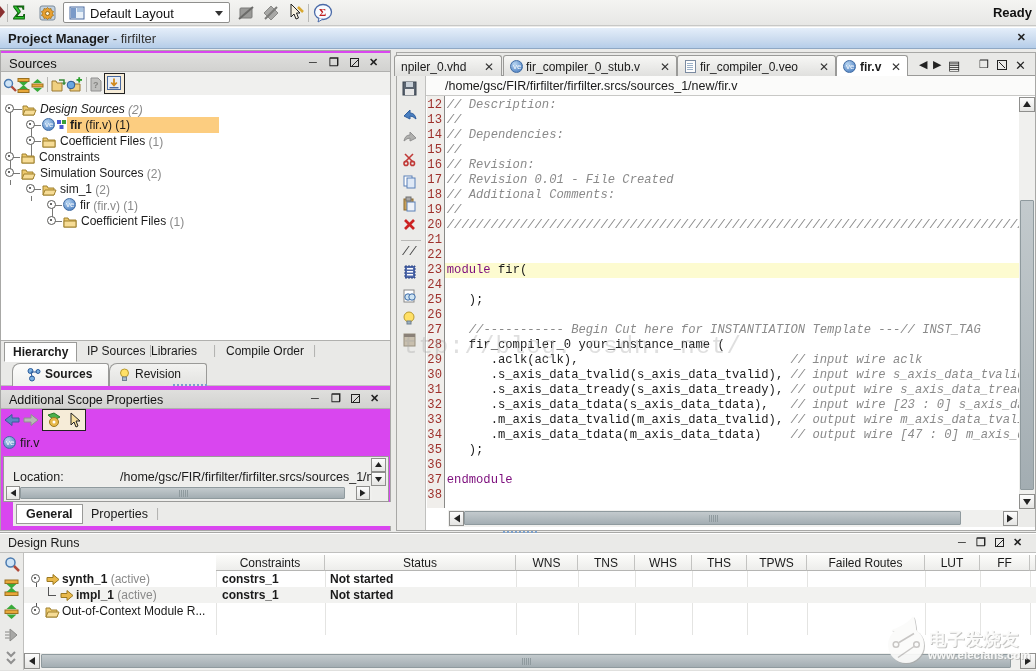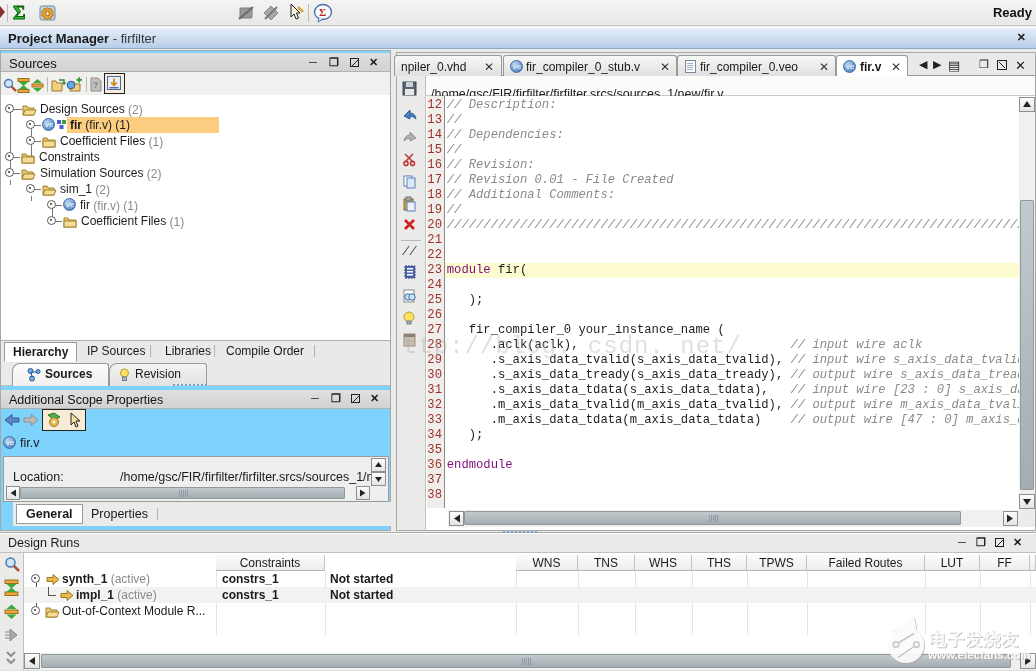--- a/index.html
+++ b/index.html
@@ -21,21 +21,21 @@
 #ready { right:4px; top:5px; font-size:13px; font-weight:bold; color:#111; }
 
 #pmbar { left:0; top:27px; width:1036px; height:22px;
   background:linear-gradient(#e4eefa 0%, #ccdcef 55%, #b5cde9 100%);
   border-top:1px solid #fff; border-bottom:1px solid #8fa8c4; }
 #pmbar .t { position:absolute; left:8px; top:3px; font-size:13px; }
 
 .phdr { background:linear-gradient(#dfdfdd,#d2d2d0); border-bottom:1px solid #b0b0ae; }
 .phdr .t { position:absolute; left:8px; top:3px; font-size:13px; color:#111; }
 
-#leftp { left:0; top:50px; width:391px; height:481px; background:#7dd3fc;
+#leftp { left:0; top:50px; width:391px; height:481px; background:#d946ef;
   border:1px solid #a8a8a6; }
 #srchdr { left:0; top:2px; width:389px; height:19px; }
 #srctools { left:0; top:21px; width:389px; height:25px; background:#f0f0ee;
   border-bottom:1px solid #c8c8c6; }
 #srctree { left:0; top:44px; width:389px; height:245px; background:#fff; }
 .trow { position:absolute; height:16px; white-space:nowrap; }
 .trow span { position:relative; top:1px; }
 #tabs1 { left:0; top:289px; width:389px; height:22px; background:#e9e9e7;
   border-top:1px solid #b0b0ae; }
 #tabs2 { left:0; top:311px; width:389px; height:24px; background:#e9e9e7;
@@ -122,20 +122,29 @@
   <svg class="abs" style="left:12px;top:3px;" width="20" height="20">
       <text x="1" y="16" font-size="19" font-weight="bold" fill="#2cc42c" stroke="#0a5a0a" stroke-width="0.9" font-family="Liberation Serif">Σ</text>
     </svg>
   <svg class="abs" style="left:39px;top:4px;" width="18" height="18">
       <rect x="1" y="2" width="15" height="14" rx="2" fill="#c4d2e0" stroke="#7a8a9a"></rect>
       <g fill="#e8a030" stroke="#9a6a10" stroke-width="0.7">
         <path d="M8.5 3.5 L10 5 L12 4.5 L12.5 6.5 L14.5 7.5 L13.5 9.5 L14.5 11.5 L12.5 12.5 L12 14.5 L10 14 L8.5 15.5 L7 14 L5 14.5 L4.5 12.5 L2.5 11.5 L3.5 9.5 L2.5 7.5 L4.5 6.5 L5 4.5 L7 5 Z"></path>
       </g>
       <circle cx="8.5" cy="9.5" r="2" fill="#f8f0d8" stroke="#9a6a10"></circle>
     </svg>
+  <div id="combo">
+    <svg class="abs" style="left:5px;top:3px;" width="17" height="15">
+        <rect x="1" y="1" width="14" height="12" fill="#e8f0f8" stroke="#4a6aa0"></rect>
+        <rect x="2" y="2" width="5" height="10" fill="#7a9ac8"></rect>
+        <rect x="8" y="2" width="6" height="4" fill="#aac4e0"></rect>
+      </svg>
+    <span class="txt">Default Layout</span>
+    <span class="arr"></span>
+  </div>
   <svg class="abs" style="left:238px;top:4px;" width="20" height="18">
       <rect x="2" y="4" width="12" height="10" rx="1" fill="#9a9a98" stroke="#7a7a78"></rect>
       <line x1="1" y1="15" x2="15" y2="3" stroke="#6a6a68" stroke-width="2"></line>
     </svg>
   <svg class="abs" style="left:262px;top:4px;" width="20" height="18">
       <path d="M9 2 L16 9 L9 16 L2 9 Z" fill="#a8a8a6" stroke="#8a8a88"></path>
       <line x1="3" y1="15" x2="15" y2="3" stroke="#7a7a78" stroke-width="2"></line>
     </svg>
   <svg class="abs" style="left:286px;top:3px;" width="20" height="20">
       <path d="M5 1 L5 14 L8 11 L10 16 L12.5 15 L10.5 10 L14 10 Z" fill="#f6f0e0" stroke="#222"></path>
@@ -209,21 +218,21 @@
     <div class="vline" style="left:30px; top:101px; height:5px;"></div>
     <div class="vline" style="left:51px; top:110px; height:16px;"></div>
 
     <div class="trow" style="left:0; top:6px;">
       <div class="hline" style="left:9px; top:8px; width:12px;"></div>
       <div class="knob" style="left:4px; top:3px;"></div>
       <svg class="abs" style="left:21px;top:2px;" width="15" height="13">
           <path d="M1 3 L5 3 L6 5 L12 5 L12 12 L1 12 Z" fill="#edc96d" stroke="#a0812e"></path>
           <path d="M3 7 L14 7 L12 12 L1 12 Z" fill="#f6dc96" stroke="#a0812e"></path>
         </svg>
-      <span style="position:absolute;left:39px;top:1px;">Design Sources <span class="gray">(2)</span></span>
+      <span style="position:absolute;left:39px;top:1px;font-style:italic;">Design Sources <span class="gray">(2)</span></span>
     </div>
 
     <div class="trow" style="left:0; top:22px;">
       <div style="position:absolute;left:66px;top:0;width:152px;height:16px;background:#fccd80;"></div>
       <div class="hline" style="left:30px; top:8px; width:10px;"></div>
       <div class="knob" style="left:25px; top:3px;"></div>
       <span class="vei" style="position:absolute;left:41px;top:1px;"></span>
       <svg class="abs" style="left:56px;top:3px;" width="10" height="11">
           <rect x="0" y="0" width="4" height="4" fill="#4a5ad0"></rect>
           <rect x="5" y="0" width="4" height="4" fill="#3aa03a"></rect>
@@ -286,21 +295,21 @@
           <path d="M1 3 L5 3 L6 5 L13 5 L13 12 L1 12 Z" fill="#edc96d" stroke="#a0812e"></path>
           <rect x="1" y="6" width="12" height="6" fill="#f6dc96" stroke="#a0812e"></rect>
         </svg>
       <span style="position:absolute;left:80px;top:1px;">Coefficient Files <span class="gray">(1)</span></span>
     </div>
   </div>
   <div class="abs" id="tabs1">
     <div style="position:absolute;left:3px;top:1px;height:20px;padding:2px 8px 0;background:#fff;border:1px solid #9a9a98;border-bottom:1px solid #fff;font-weight:bold;">Hierarchy</div>
     <span style="position:absolute;left:86px;top:3px;">IP Sources</span>
     <span style="position:absolute;left:148px;top:2px;color:#b0b0ae;">|</span>
-    <span style="position:absolute;left:164px;top:3px;">Libraries</span>
+    <span style="position:absolute;left:150px;top:3px;">Libraries</span>
     <span style="position:absolute;left:212px;top:2px;color:#b0b0ae;">|</span>
     <span style="position:absolute;left:225px;top:3px;">Compile Order</span>
     <span style="position:absolute;left:312px;top:2px;color:#b0b0ae;">|</span>
   </div>
   <div class="abs" id="tabs2">
     <div style="position:absolute;left:11px;top:1px;width:97px;height:23px;background:linear-gradient(#fdfdfc,#efefed);border:1px solid #9a9a98;border-bottom:none;border-radius:8px 3px 0 0;"></div>
     <svg class="abs" style="left:26px;top:6px;" width="15" height="14">
         <circle cx="3.5" cy="3" r="2.5" fill="#7ab0e0" stroke="#2a5a9a"></circle>
         <circle cx="11" cy="3.5" r="2" fill="#7ab0e0" stroke="#2a5a9a"></circle>
         <circle cx="5" cy="10.5" r="2.5" fill="#7ab0e0" stroke="#2a5a9a"></circle>
@@ -393,21 +402,21 @@
         <span class="l xc" style="left:54px;">✕</span>
       </div>
     <span class="nav" style="left:522px;">◀</span>
     <span class="nav" style="left:536px;">▶</span>
     <span class="nav" style="left:551px;font-size:13px;">▤</span>
     <span class="nav" style="left:582px;">❒</span>
     <span class="nav fl" style="left:600px;"></span>
     <span class="nav" style="left:618px;font-size:13px;">✕</span>
   </div>
   <div class="abs" id="epath">
-      <span style="position:absolute;left:34px;top:3px;font-size:12.5px;margin-top:8px;">/home/gsc/FIR/firfilter/firfilter.srcs/sources_1/new/fir.v</span>
+      <span style="position:absolute;left:48px;top:3px;font-size:12.5px;">/home/gsc/FIR/firfilter/firfilter.srcs/sources_1/new/fir.v</span>
     </div>
   <div class="abs" id="etoolcol">
     <div class="eic" style="top:5px;"><svg width="16" height="16">
           <rect x="1" y="1" width="13" height="13" fill="#5a6470" stroke="#3a4450"></rect>
           <rect x="4" y="1" width="7" height="5" fill="#c8d0d8"></rect>
           <rect x="3" y="8" width="9" height="6" fill="#e8e8e8"></rect>
         </svg></div>
     <div class="eic" style="top:31px;"><svg width="16" height="16">
           <path d="M2 9 L8 3 L8 6 Q13 6 14 12 Q11 9 8 9 L8 12 Z" fill="#4a7fc0" stroke="#2f5e9e"></path>
         </svg></div>
@@ -498,20 +507,21 @@
 // Revision 0.01 - File Created
 // Additional Comments:
 //
 //////////////////////////////////////////////////////////////////////////////////////////////</span>
 
 
 <span class="kw">module</span> fir(
 
    );
 
+   <span class="cm">//----------- Begin Cut here for INSTANTIATION Template ---// INST_TAG</span>
    fir_compiler_0 your_instance_name (
       .aclk(aclk),                             <span class="cm">// input wire aclk</span>
       .s_axis_data_tvalid(s_axis_data_tvalid), <span class="cm">// input wire s_axis_data_tvalid</span>
       .s_axis_data_tready(s_axis_data_tready), <span class="cm">// output wire s_axis_data_tready</span>
       .s_axis_data_tdata(s_axis_data_tdata),   <span class="cm">// input wire [23 : 0] s_axis_data_tdata</span>
       .m_axis_data_tvalid(m_axis_data_tvalid), <span class="cm">// output wire m_axis_data_tvalid</span>
       .m_axis_data_tdata(m_axis_data_tdata)    <span class="cm">// output wire [47 : 0] m_axis_data_tdata</span>
    );
 
 <span class="kw">endmodule</span>
@@ -570,20 +580,21 @@
         <line x1="1" y1="8" x2="6" y2="8" stroke="#a8a8a6" stroke-width="1.5"></line>
         <line x1="1" y1="11" x2="6" y2="11" stroke="#a8a8a6" stroke-width="1.5"></line>
       </svg>
     <svg class="abs" style="left:5px;top:98px;" width="14" height="16">
         <path d="M2 1 L6 5 L10 1" fill="none" stroke="#909090" stroke-width="2"></path>
         <path d="M2 8 L6 12 L10 8" fill="none" stroke="#909090" stroke-width="2"></path>
       </svg>
   </div>
   <div class="abs" id="drtable">
     <div class="hcell" style="left:192px; width:109px;"><span>Constraints</span></div>
+    <div class="hcell" style="left:301px; width:191px;"><span>Status</span></div>
     <div class="hcell" style="left:492px; width:62px;"><span>WNS</span></div>
     <div class="hcell" style="left:554px; width:57px;"><span>TNS</span></div>
     <div class="hcell" style="left:611px; width:57px;"><span>WHS</span></div>
     <div class="hcell" style="left:668px; width:55px;"><span>THS</span></div>
     <div class="hcell" style="left:723px; width:60px;"><span>TPWS</span></div>
     <div class="hcell" style="left:783px; width:118px;"><span>Failed Routes</span></div>
     <div class="hcell" style="left:901px; width:55px;"><span>LUT</span></div>
     <div class="hcell" style="left:956px; width:50px;"><span>FF</span></div>
     <div class="hcell" style="left:1006px; width:6px;"></div>
     <div class="cline" style="left:192px;"></div>

